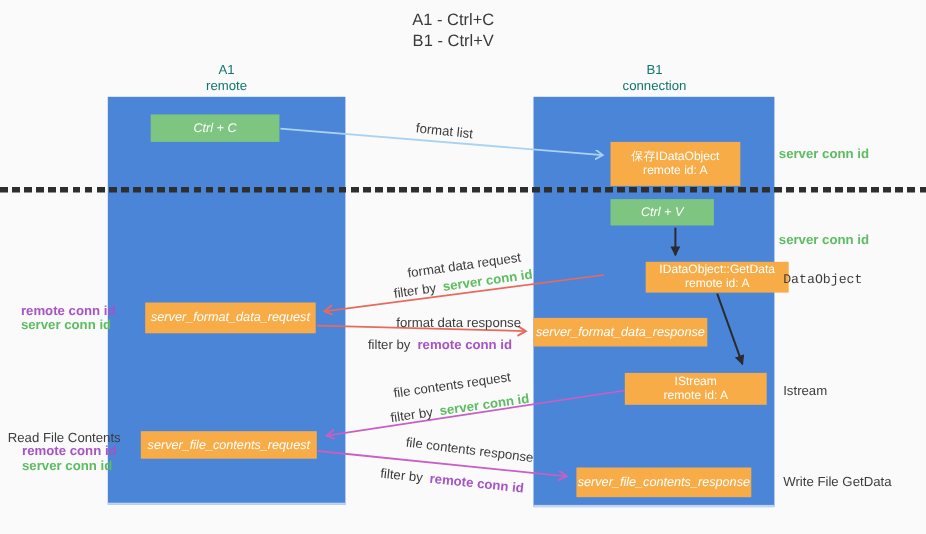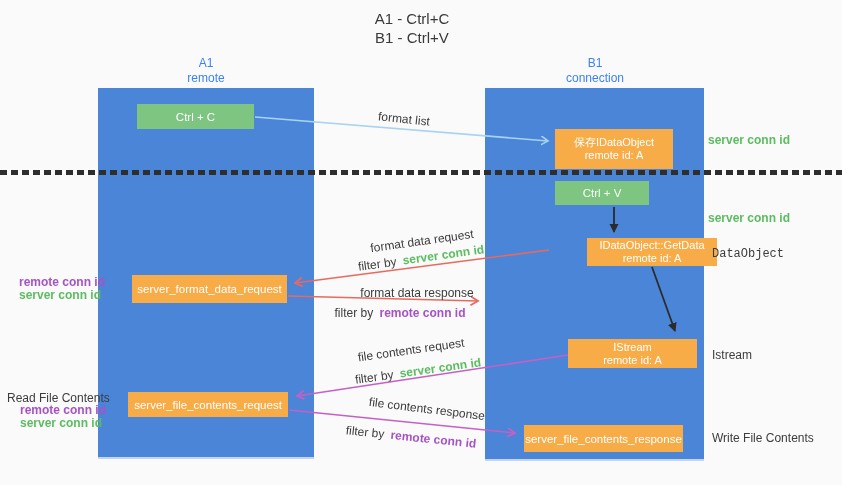--- a/index.html
+++ b/index.html
@@ -6,39 +6,39 @@
   #stage{
     position:relative;width:842px;height:485px;overflow:hidden;
     background:#fafafb;
     font-family:"Liberation Sans", sans-serif;
     color:#3c3c3c;
   }
   
   .title{position:absolute;left:312px;top:9px;width:200px;text-align:center;
          font-size:15px;line-height:19px;color:#3a3a3a;}
   
-  .lane-header{position:absolute;width:120px;text-align:center;font-size:12px;line-height:15px;color:#3b82f6;}
+  .lane-header{position:absolute;width:120px;text-align:center;font-size:12px;line-height:15px;color:#0f766e;}
   .lane-header.a1{left:146px;top:56px;}
   .lane-header.b1{left:535px;top:56px;}
   
   .lane{position:absolute;top:88px;background:#4a85d8;border-bottom:2px solid #c3d4f2;}
   .lane.a1{left:98px;width:216px;height:369px;}
   .lane.b1{left:485px;width:219px;height:371px;}
   
   .dotted-line{position:absolute;left:0;top:170px;width:842px;height:5px;
     background:repeating-linear-gradient(90deg,#2e2e2e 0,#2e2e2e 7px,transparent 7px,transparent 11px);}
   
   svg.arrows{position:absolute;left:0;top:0;pointer-events:none;}
   
   .node{position:absolute;display:flex;flex-direction:column;align-items:center;justify-content:center;
         color:#fff;text-align:center;box-sizing:border-box;}
   .node.green{background:#7dc581;}
   .node.orange{background:#f8ac47;}
   .node .l1,.node .l2{font-size:11px;line-height:13px;}
-  .node.single{font-size:11.5px;}
+  .node.single{font-size:11.5px;font-style:italic;}
   .ctrl-c{left:137px;top:104px;width:117px;height:25px;font-size:11.5px;}
   .ctrl-v{left:555px;top:181px;width:94px;height:24px;font-size:11.5px;}
   .save-ido{left:555px;top:129px;width:118px;height:40px;}
   .getdata{left:549px;top:238px;width:130px;height:28px;margin-left:38px;}
   .istream-box{left:568px;top:339px;width:129px;height:29px;}
   .fmt-req{left:132px;top:275px;width:155px;height:28px;}
   .fmt-resp{left:485px;top:289px;width:158px;height:26px;}
   .file-req{left:128px;top:392px;width:160px;height:25px;}
   .file-resp{left:524px;top:425px;width:159px;height:27px;}
   
@@ -135,20 +135,23 @@
 
   <div class="node orange getdata">
     <span class="l1">IDataObject::GetData</span>
     <span class="l2">remote id: A</span>
   </div>
 
   <div class="node orange single fmt-req">
     <span>server_format_data_request</span>
   </div>
 
+  <div class="node orange single fmt-resp">
+    <span>server_format_data_response</span>
+  </div>
 
   <div class="node orange istream-box">
     <span class="l1">IStream</span>
     <span class="l2">remote id: A</span>
   </div>
 
   <div class="node orange single file-req">
     <span>server_file_contents_request</span>
   </div>
 
@@ -179,21 +182,21 @@
   <div class="alabel lab-fcresp">file contents response</div>
   <div class="alabel lab-filter4">
     <span class="prefix">filter by</span>
     <span class="purple-id">remote conn id</span>
   </div>
 
   <div class="side greenb r-sc1">server conn id</div>
   <div class="side greenb r-sc2">server conn id</div>
   <div class="side dark r-do">DataObject</div>
   <div class="side dark r-is">Istream</div>
-  <div class="side dark r-wfc">Write File Contents</div>
+  <div class="side dark r-wfc">Write File GetData</div>
 
   <div class="side l-group1">
     <div class="l-line purple">remote conn id</div>
     <div class="l-line green">server conn id</div>
   </div>
   <div class="side dark l-rfc">Read File Contents</div>
   <div class="side l-group2">
     <div class="l-line purple">remote conn id</div>
     <div class="l-line green">server conn id</div>
   </div>

